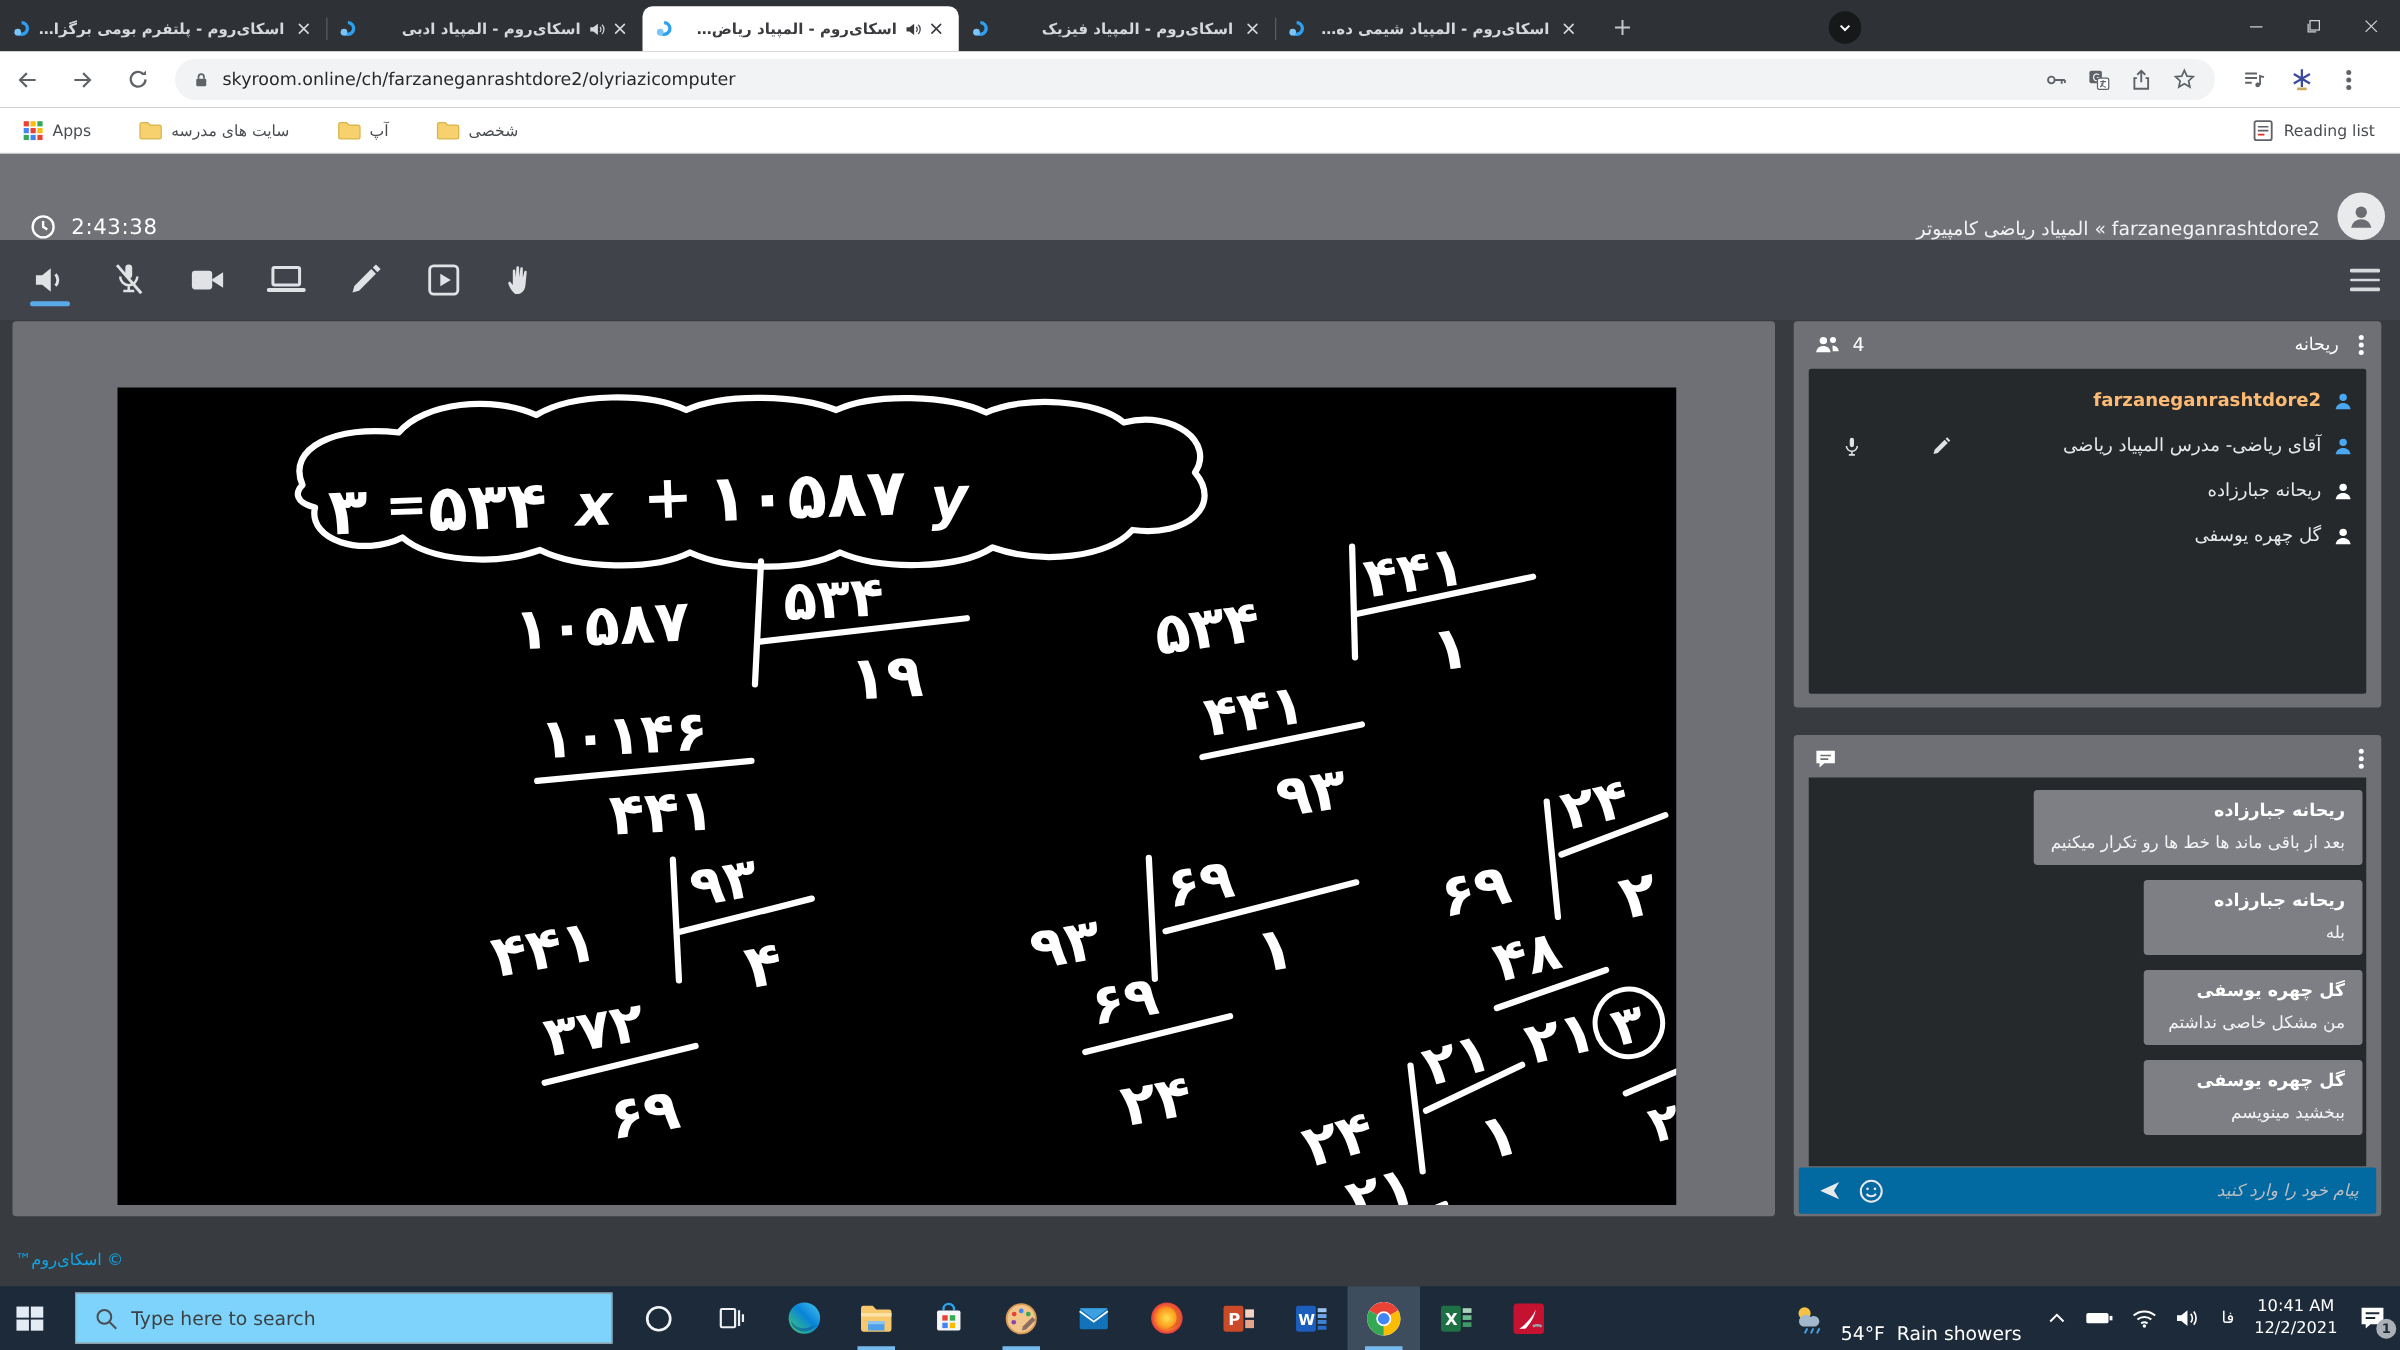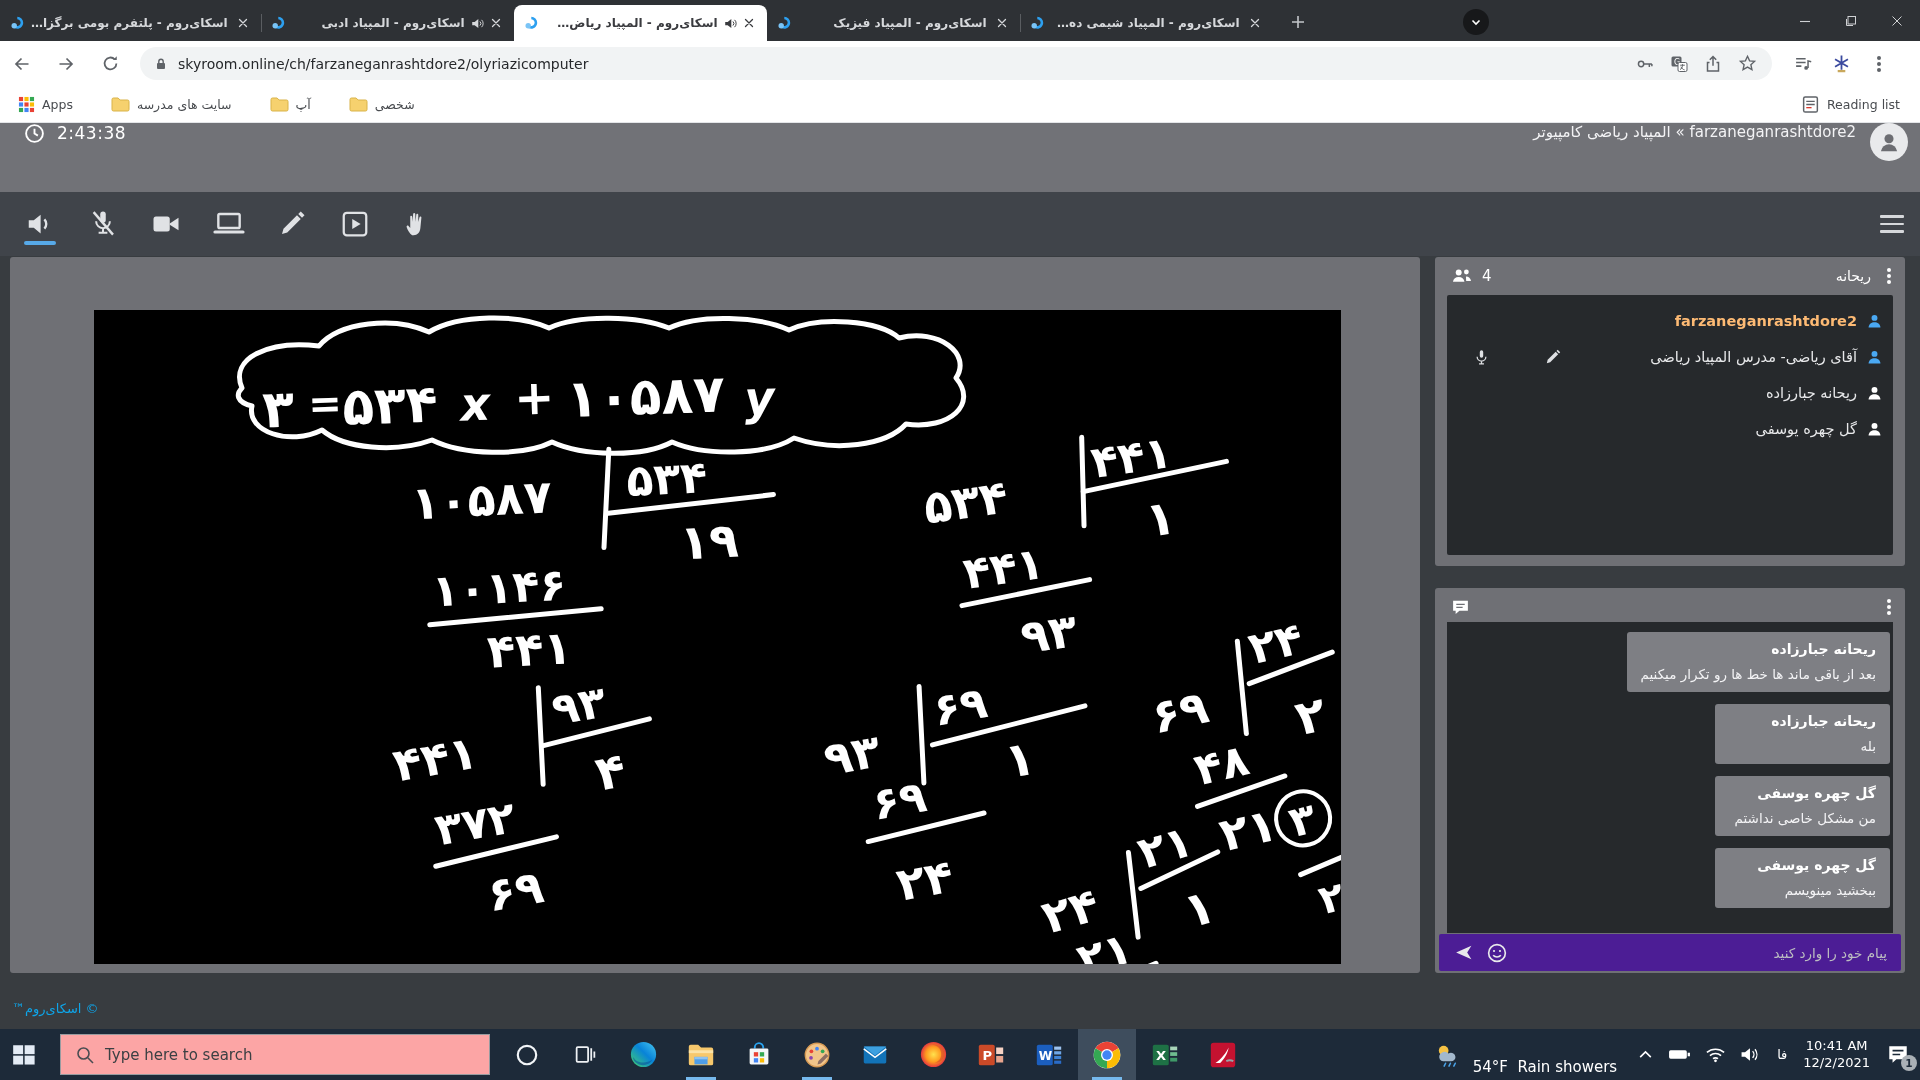--- a/index.html
+++ b/index.html
@@ -31,21 +31,21 @@
   #urltext{font-size:14px;color:#26282b;margin-left:10px;flex:1;white-space:nowrap;overflow:hidden;}
   .pillic{width:34px;height:33px;color:#5f6368;}
   .outic{width:38px;height:36px;color:#5f6368;}
 
   
   #bookmarks{left:0;top:86px;width:1920px;height:37px;background:#fff;border-bottom:1px solid #e3e5e8;display:flex;align-items:center;font-size:12.5px;color:#494c50;box-sizing:border-box;}
   .bmk{display:flex;align-items:center;gap:7px;cursor:default;}
   .bmk .flbl{direction:rtl;}
 
   
-  #appheader{left:0;top:123px;width:1920px;height:69px;background:#717277;display:flex;align-items:flex-start;color:#fff;}
+  #appheader{left:0;top:123px;width:1920px;height:69px;background:#717277;display:flex;align-items:flex-end;color:#fff;}
   #timer{font-size:17px;margin-left:12px;letter-spacing:.5px;}
   #roomtitle{margin-left:auto;direction:rtl;font-size:15px;color:#f3f3f5;}
   #avatar{width:38px;height:38px;border-radius:50%;background:#e9eaec;margin:0 12px 0 14px;display:flex;align-items:center;justify-content:center;}
 
   
   #apptoolbar{left:0;top:192px;width:1920px;height:64px;background:#40444a;display:flex;align-items:center;}
   .tbtn{width:46px;height:50px;margin-left:17px;color:#e0e2e5;display:flex;align-items:center;justify-content:center;position:relative;}
   .tbtn.on::after{content:"";position:absolute;left:7px;right:7px;bottom:4px;height:4px;border-radius:2px;background:#57a9e8;}
   #hamb{margin-left:auto;margin-right:16px;display:flex;flex-direction:column;gap:5px;}
   #hamb i{display:block;width:24px;height:2.5px;background:#d6d8db;border-radius:1px;}
@@ -67,30 +67,30 @@
   .upers.accent{color:#4aa8f2;}
   .uact{position:absolute;color:#dfe1e4;}
   .uact.mic{left:26px;}
   .uact.brs{left:98px;}
 
   #chatpanel{left:1435px;top:332px;width:470px;height:385px;background:#6f7075;border-radius:3px;}
   #msgs{left:12px;top:34px;width:446px;height:311px;background:#26292c;padding:10px 3px 0 0;box-sizing:border-box;overflow:hidden;}
   .bubble{background:#7e7f84;color:#fff;border-radius:3px;padding:9px 14px 10px;margin:0 0 12px auto;min-width:175px;max-width:335px;width:fit-content;direction:rtl;text-align:right;box-sizing:border-box;}
   .bname{font-weight:bold;font-size:14px;margin-bottom:9px;}
   .btext{font-size:13.5px;color:#f4f4f6;}
-  #chatinput{left:4px;top:346px;width:462px;height:37px;background:#4c1d95;display:flex;align-items:center;direction:rtl;color:#bcbdc1;border-radius:2px;}
+  #chatinput{left:4px;top:346px;width:462px;height:37px;background:#0369a1;display:flex;align-items:center;direction:rtl;color:#bcbdc1;border-radius:2px;font-style:italic;}
   #chatph{font-size:13.5px;margin-right:14px;}
   #chatinput .cic{color:#e8e9eb;}
 
   #footer{left:12px;top:745px;color:#0ea5e9;font-size:13px;direction:rtl;}
 
   
   #taskbar{left:0;top:1029px;width:1920px;height:51px;background:#1d2a39;display:flex;align-items:center;color:#fff;}
   #startbtn{width:48px;height:51px;display:flex;align-items:center;justify-content:center;}
-  #tsearch{width:430px;height:41px;background:#fca5a5;border:1px solid #989ba0;display:flex;align-items:center;color:#3c4043;font-size:15px;box-sizing:border-box;}
+  #tsearch{width:430px;height:41px;background:#7dd3fc;border:1px solid #989ba0;display:flex;align-items:center;color:#3c4043;font-size:15px;box-sizing:border-box;}
   #tsearch .ph{margin-left:10px;}
   .tray{display:flex;align-items:center;}
   .app{width:58px;height:51px;display:flex;align-items:center;justify-content:center;position:relative;}
   .app.open::after{content:"";position:absolute;left:14px;right:14px;bottom:0;height:3px;background:#76b9ed;}
   .app.active{background:#3e4d5d;}
   .trayic{margin-left:14px;display:flex;align-items:center;}
   #clockblk{margin-left:16px;text-align:center;font-size:13px;line-height:1.3;}
   #langind{margin-left:16px;font-size:13px;}
   #notif{position:relative;margin:0 10px 0 16px;}
   #badge{position:absolute;right:-7px;bottom:-4px;width:16px;height:16px;border-radius:50%;background:#aab0b6;color:#1d2a39;font-size:10.5px;font-weight:bold;display:flex;align-items:center;justify-content:center;}

